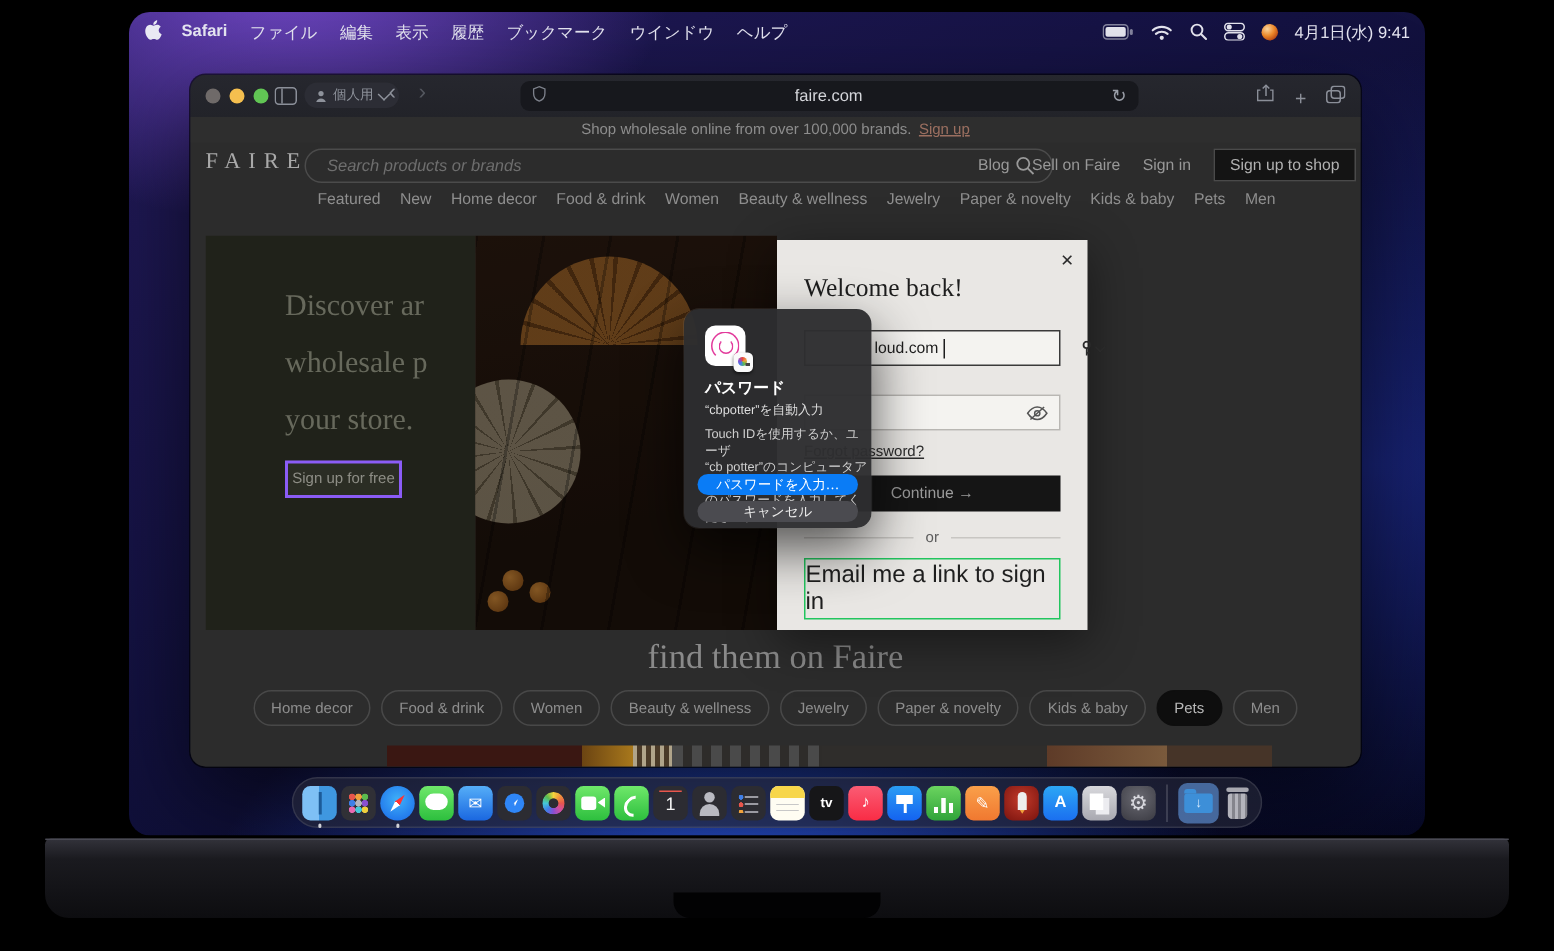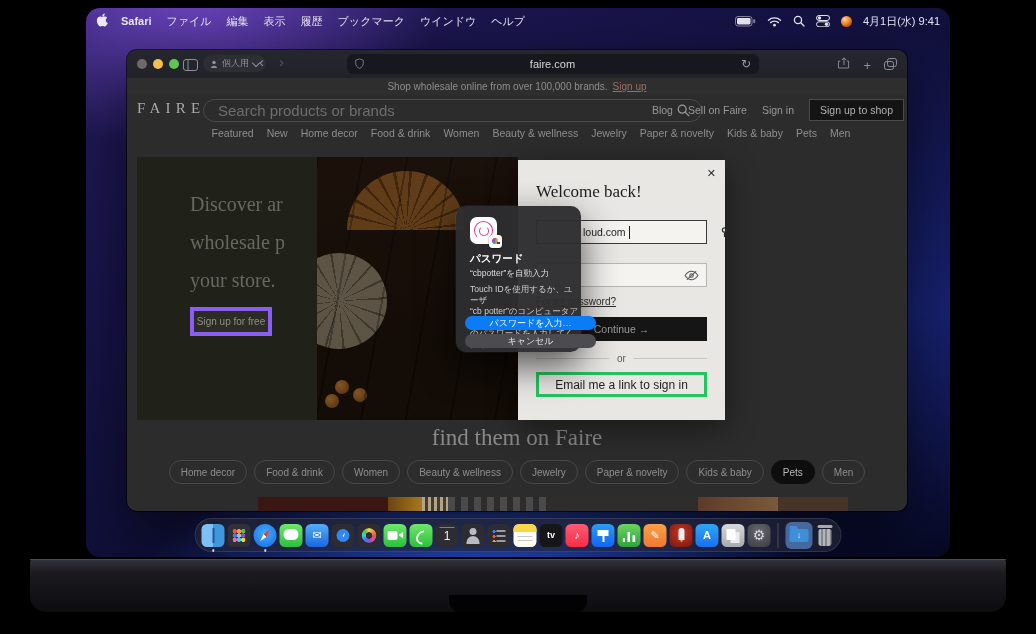--- a/index.html
+++ b/index.html
@@ -50,36 +50,36 @@
   #content{position:absolute;left:0;right:0;top:28px;bottom:0;background:#2c2c2c;
     border-radius:0 0 10px 10px;overflow:hidden;}
   #banner{position:absolute;left:0;right:0;top:0;height:17px;display:flex;align-items:center;
     justify-content:center;gap:5px;font-size:10px;color:#8d8d8d;background:#2e2e2e;}
   #banner a{color:#9b6f60;text-decoration:underline;}
   #faire-logo{position:absolute;left:10px;top:22px;font-family:"Liberation Serif","DejaVu Serif",serif;
     font-size:15px;letter-spacing:.35em;color:#a9a9a9;}
   #search-pill{position:absolute;left:76px;top:21px;width:497px;height:21px;border-radius:12px;
     border:1px solid #4b4b4b;background:transparent;display:flex;align-items:center;}
   #search-pill input{flex:1;background:transparent;border:none;outline:none;color:#bdbdbd;
-    font-size:15px;padding:0 15px 0 14px;font-family:inherit;}
+    font-size:11px;padding:0 15px 0 14px;font-family:inherit;font-style:italic;}
   #search-pill input::placeholder{color:#6e6e6e;}
   #search-pill svg{margin-right:11px;}
   #header-right{position:absolute;right:3px;top:21px;display:flex;align-items:center;gap:15px;
     font-size:10.5px;color:#989898;}
   #signup-shop{height:20px;padding:0 10px;background:#141414;border:1px solid #4a4a4a;color:#b2b2b2;
     display:flex;align-items:center;font-size:10.5px;}
   #site-nav{position:absolute;left:0;right:0;top:49px;height:18px;display:flex;justify-content:center;
     gap:13px;font-size:10.5px;color:#8e8e8e;white-space:nowrap;margin-left:28px;}
   
   #hero{position:absolute;left:10px;top:79px;width:763px;height:263px;overflow:hidden;}
   #hero-left{position:absolute;left:0;top:0;width:180px;height:263px;background:#20221a;overflow:hidden;}
   #hero-head{position:absolute;left:53px;top:28px;font-family:"Liberation Serif","DejaVu Serif",serif;
     font-size:20px;line-height:38px;color:#67695c;white-space:nowrap;}
   #hero-cta{position:absolute;left:53px;top:150px;width:74px;height:21px;background:#2b2d24;
-    border:4px solid #8b5cf6;color:#8e8e86;font-size:10px;display:flex;align-items:center;justify-content:center;}
+    border:2px solid #8b5cf6;color:#8e8e86;font-size:10px;display:flex;align-items:center;justify-content:center;}
   #photo-c{position:absolute;left:180px;top:0;width:201px;height:263px;overflow:hidden;
     background:linear-gradient(170deg,#2a1a10,#1d120b 70%);}
   .fan1{position:absolute;top:14px;left:30px;width:118px;height:59px;border-radius:118px 118px 0 0;
     background:repeating-conic-gradient(from -90deg at 50% 100%, #a86a2a 0 13deg, #6f4016 13deg 16deg);opacity:.8;}
   .fan2{position:absolute;top:96px;left:-26px;width:96px;height:96px;border-radius:50%;
     background:repeating-conic-gradient(#b5a88c 0 19deg, #776d55 19deg 22deg);opacity:.7;}
   .orange{position:absolute;width:14px;height:14px;border-radius:50%;
     background:radial-gradient(circle at 35% 35%, #c07f34, #7c4512);}
   .planks{position:absolute;inset:0;
     background:repeating-linear-gradient(100deg, rgba(0,0,0,.28) 0 2px, transparent 2px 44px);}
@@ -108,22 +108,22 @@
   .keywrap .chev2{width:4px;height:4px;border-right:1px solid #2a2a2a;border-bottom:1px solid #2a2a2a;
     transform:rotate(45deg);margin-top:-2px;}
   #pwd-field{top:103px;border:1px solid #b9b7b3;}
   #pwd-field svg{margin-left:auto;margin-right:7px;}
   #forgot-link{position:absolute;left:18px;top:136px;font-size:10px;color:#2e2e2e;text-decoration:underline;}
   #continue-btn{position:absolute;left:18px;top:157px;width:171px;height:24px;background:#151515;
     color:#9b9b9b;font-size:10.5px;display:flex;align-items:center;justify-content:center;box-sizing:border-box;}
   #or-row{position:absolute;left:18px;top:193px;width:171px;display:flex;align-items:center;gap:8px;
     color:#5c5c5c;font-size:10px;}
   #or-row::before,#or-row::after{content:"";flex:1;height:1px;background:#c8c6c2;}
-  #emailme-btn{position:absolute;left:18px;top:212px;width:171px;height:25px;border:3px solid #22c55e;
-    color:#1f1f1f;font-size:12px;display:flex;align-items:center;justify-content:center;box-sizing:border-box;}
+  #emailme-btn{position:absolute;left:18px;top:212px;width:171px;height:41px;border:1px solid #22c55e;
+    color:#1f1f1f;font-size:16px;display:flex;align-items:center;justify-content:center;box-sizing:border-box;}
   
   #sec-head{position:absolute;left:0;right:0;top:347px;text-align:center;
     font-family:"Liberation Serif","DejaVu Serif",serif;font-size:23px;color:#8a8a8a;}
   #pills{position:absolute;left:0;right:0;top:382px;display:flex;justify-content:center;gap:7px;}
   .pill{height:22px;padding:0 11px;border-radius:12px;border:1px solid #484848;color:#8e8e8e;
     font-size:10px;display:flex;align-items:center;white-space:nowrap;}
   .pill.sel{background:#0e0e0e;border-color:#0e0e0e;color:#b9b9b9;}
   #strip{position:absolute;left:131px;top:419px;height:15px;display:flex;}
   #strip div{height:15px;}
   
@@ -133,21 +133,21 @@
   .fp1{position:absolute;inset:4px;border:1.8px solid #e2399b;border-radius:50%;border-bottom-color:transparent;}
   .fp2{position:absolute;inset:8.5px;border:1.6px solid #e2399b;border-radius:50%;border-top-color:transparent;}
   #tid-badge{position:absolute;right:-5px;bottom:-4px;width:13px;height:13px;border-radius:3.5px;background:#fafafa;
     box-shadow:0 1px 2px rgba(0,0,0,.5);}
   #tid-badge i{position:absolute;left:2.5px;top:2.5px;width:6px;height:6px;border-radius:50%;
     background:conic-gradient(#e5483f,#f0a23c,#5bbb4e,#3f7fe8,#8a4fd0,#e5483f);}
   #tid-badge b{position:absolute;left:7.5px;top:7px;width:3.5px;height:1.6px;background:#444;}
   #tid-title{position:absolute;left:14px;top:46px;font-size:10.5px;font-weight:bold;}
   #tid-sub{position:absolute;left:14px;top:62px;font-size:8.5px;color:#dedede;}
   #tid-body{position:absolute;left:14px;top:78px;font-size:8.5px;line-height:11px;color:#cfcfcf;}
-  .tid-btn{position:absolute;left:9px;width:131px;height:14px;border-radius:8px;font-size:9px;
+  .tid-btn{position:absolute;left:9px;width:107px;height:14px;border-radius:8px;font-size:9px;
     display:flex;align-items:center;justify-content:center;font-family:Liberation Serif, serif;}
   #tid-primary{top:110px;background:#0a7cf6;color:#fff;}
   #tid-cancel{top:128px;background:#4b4b50;color:#ececec;}
   
   #dock{left:50%;transform:translateX(-50%);bottom:5px;height:34px;border-radius:17px;
     background:rgba(38,40,58,.62);box-shadow:inset 0 0 0 1px rgba(255,255,255,.10);
     display:flex;align-items:center;padding:0 7px;gap:3px;}
   .di{width:23px;height:23px;border-radius:5.5px;position:relative;flex:0 0 auto;}
   .di .g{position:absolute;inset:0;display:flex;align-items:center;justify-content:center;
     color:#fff;font-size:11px;font-weight:bold;}

